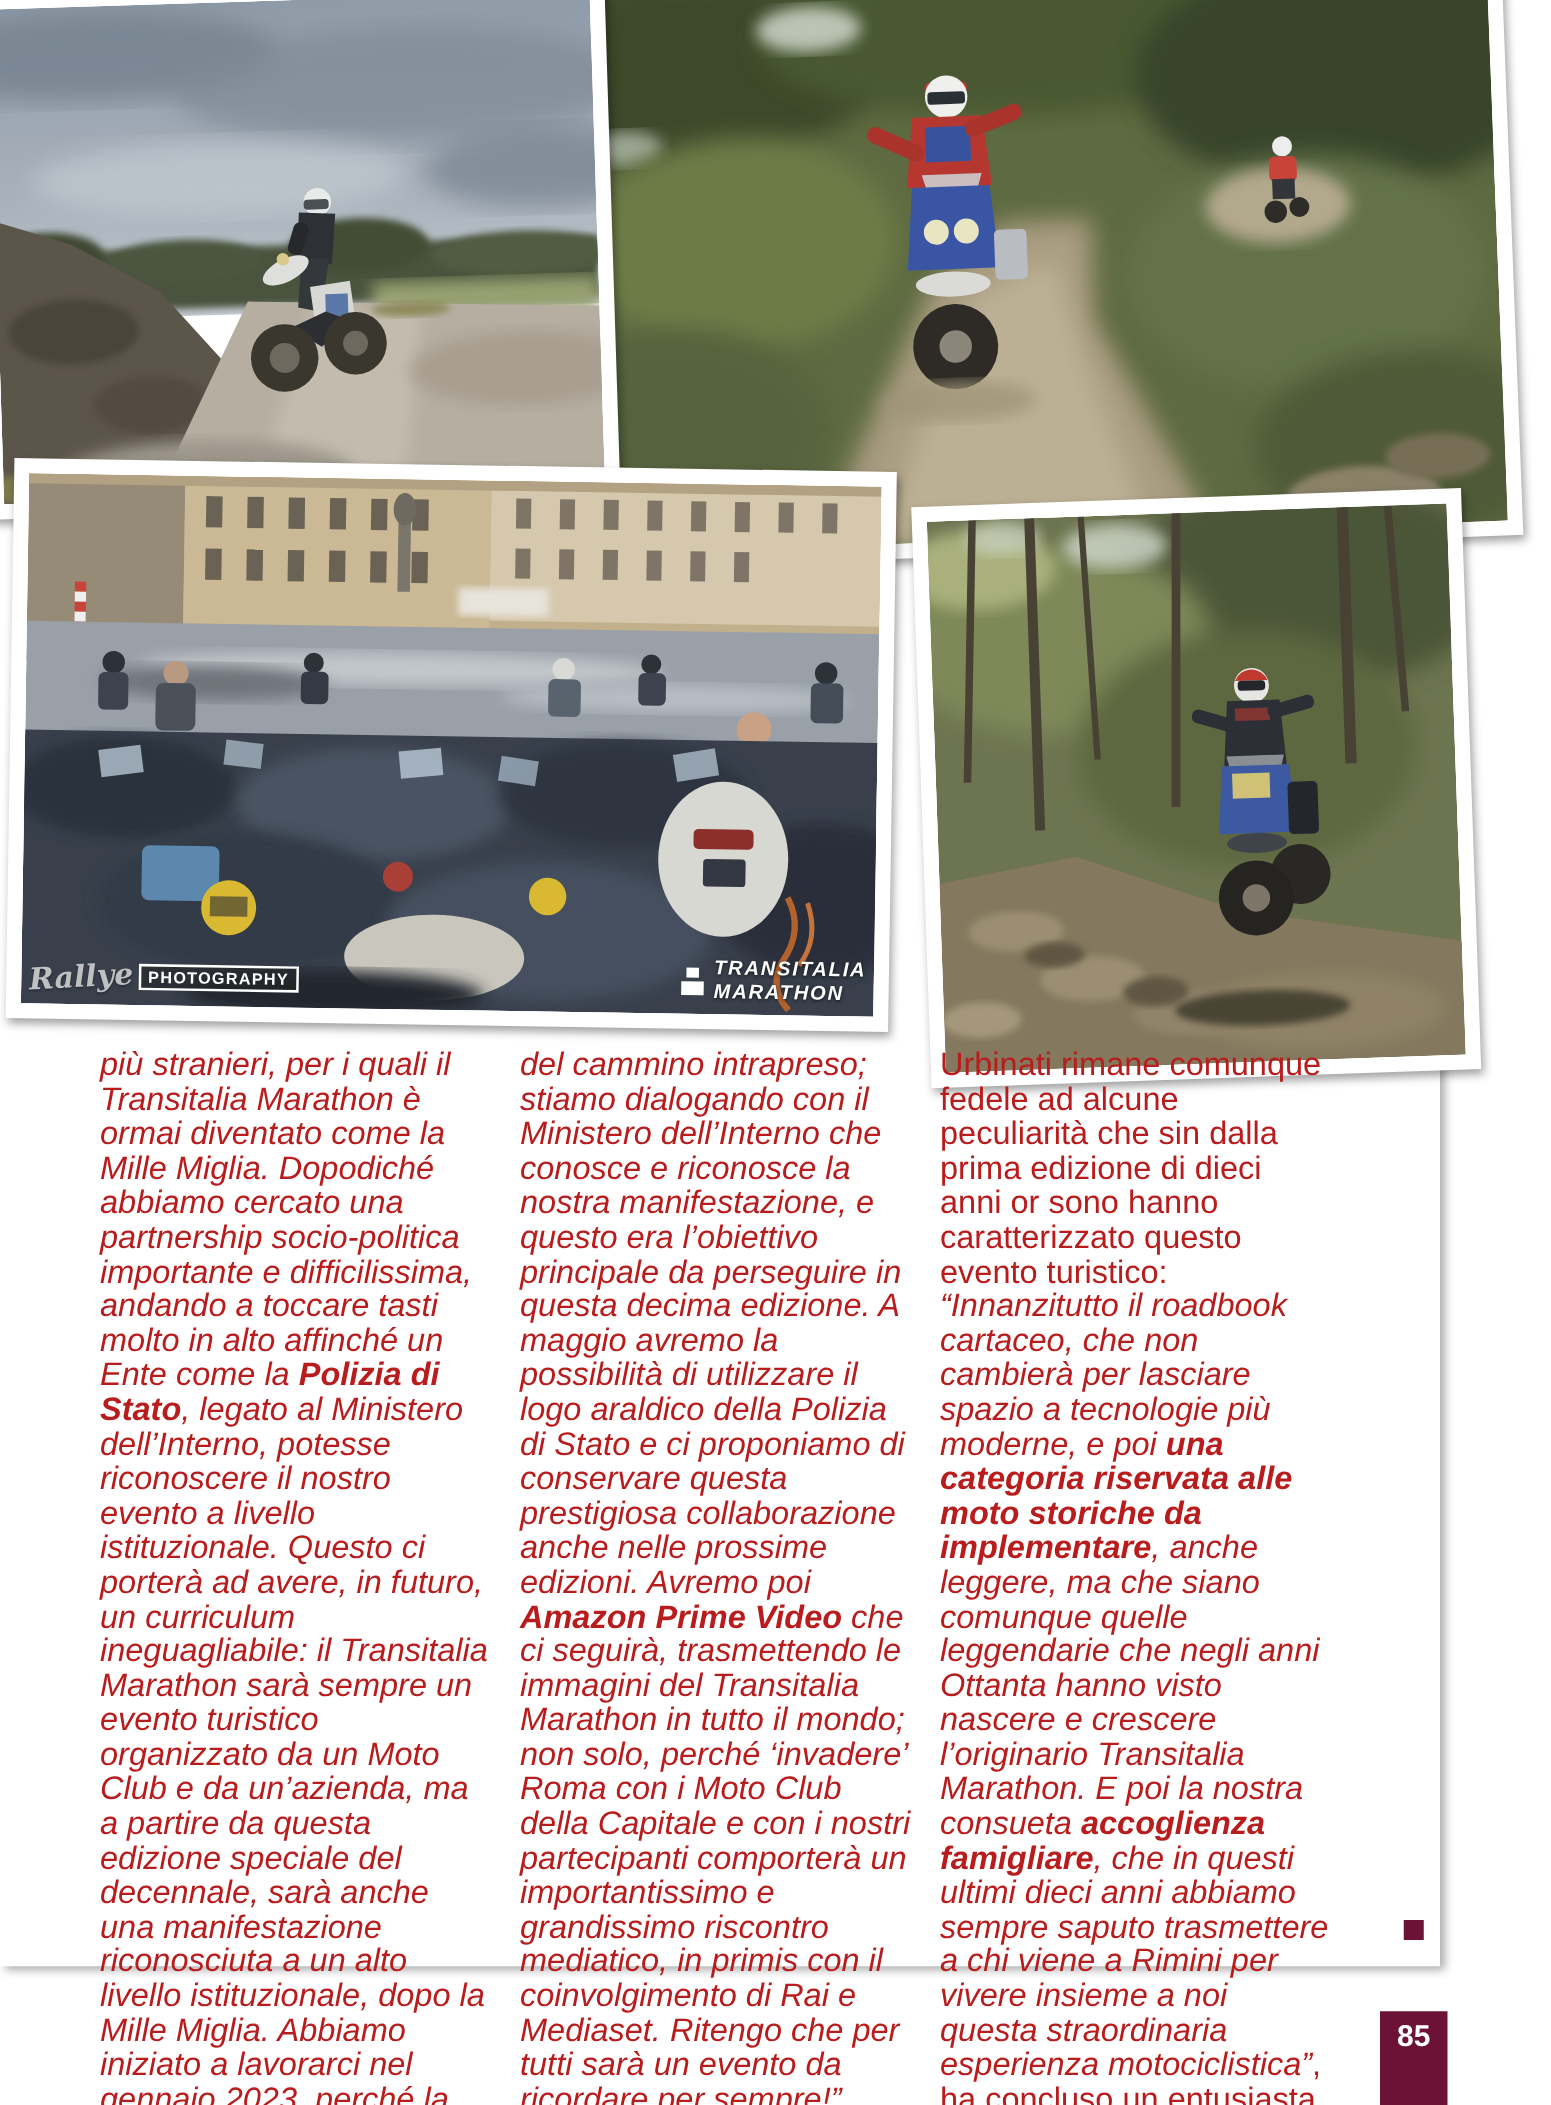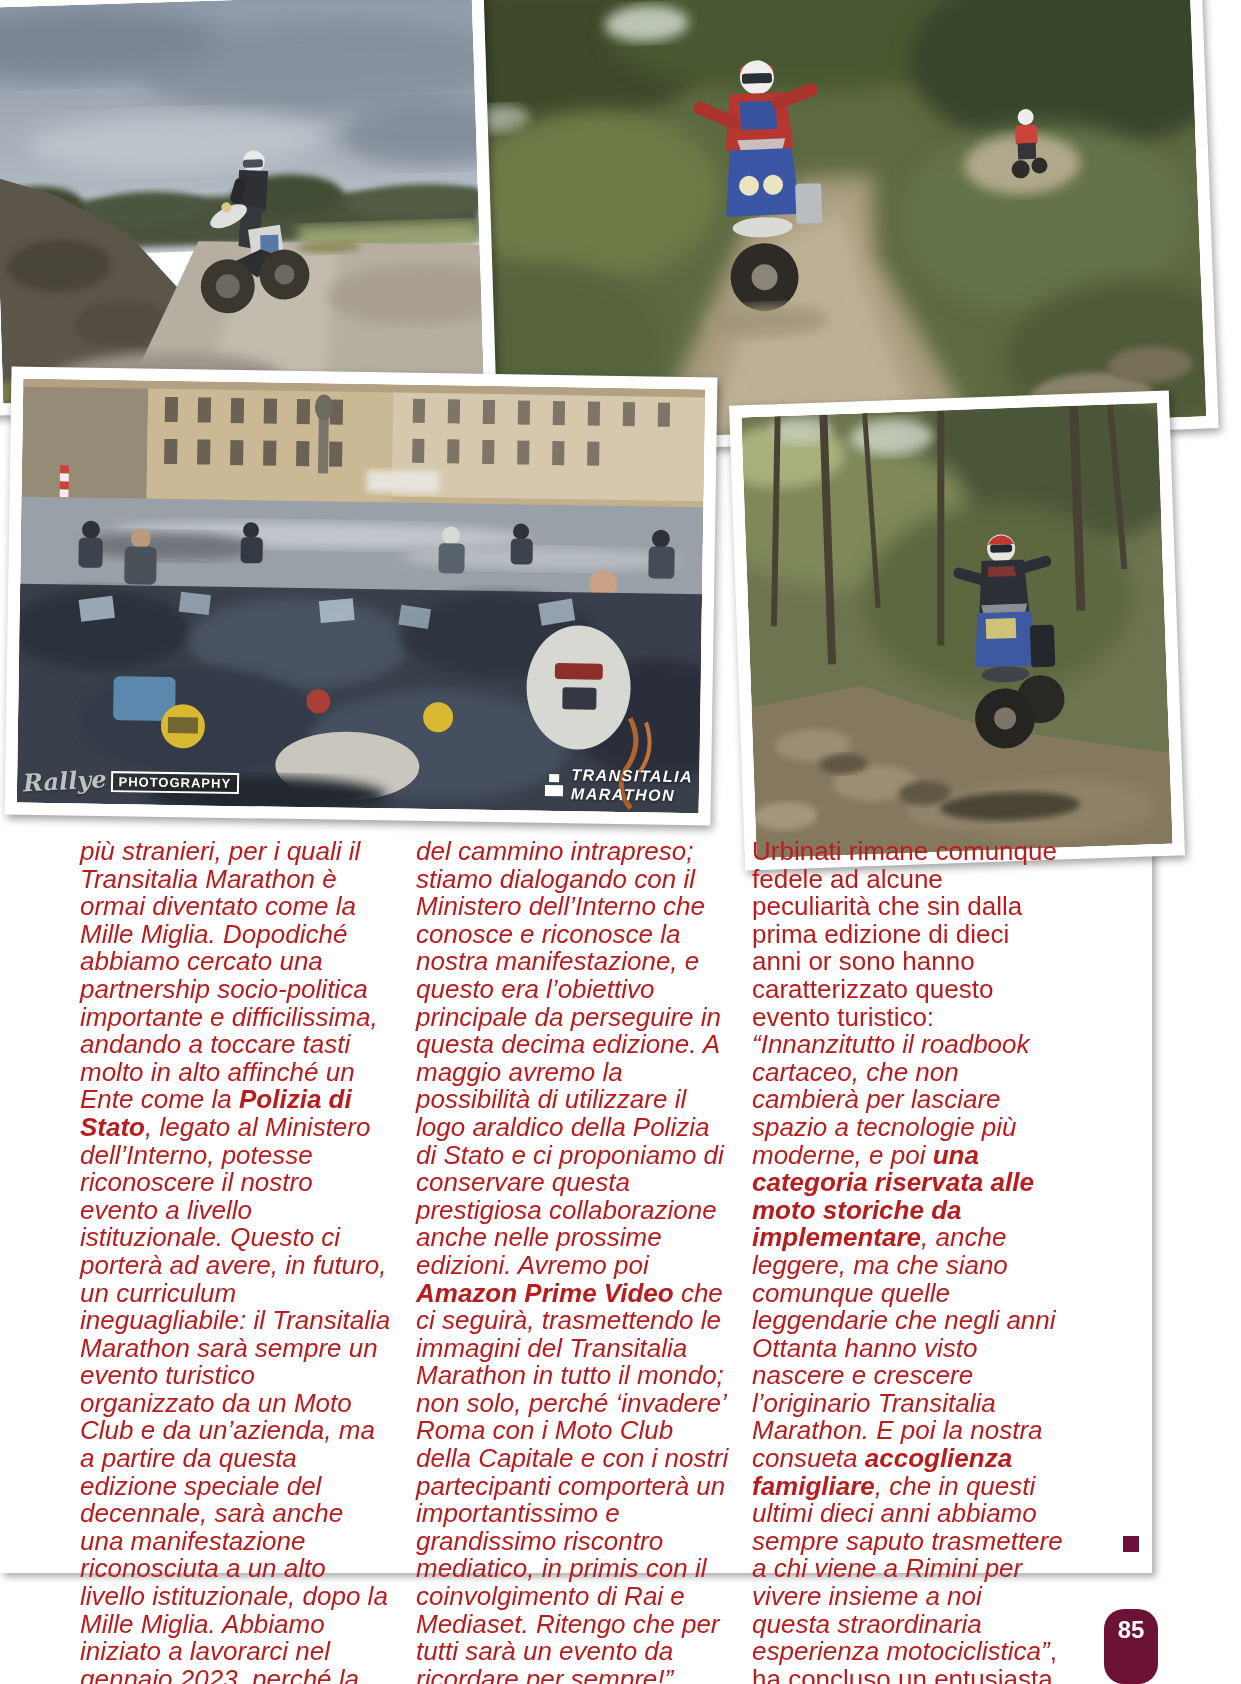--- a/index.html
+++ b/index.html
@@ -41,21 +41,21 @@
   .col p{margin:0;font-size:26px;line-height:27.6px;color:#b91c1c;}
   .seg-i{font-style:italic;}
   .seg-bi{font-style:italic;font-weight:bold;}
   .seg-r{font-style:normal;}
   .seg-a{font-weight:bold;text-decoration:underline;text-decoration-thickness:2px;
          text-underline-offset:3px;word-break:break-all;}
 
   .end-marker{position:absolute;left:1123px;top:1536px;width:16px;height:16px;z-index:5;}
   .pageno{position:absolute;left:1104px;top:1609px;width:54px;height:75px;z-index:6;
           display:flex;justify-content:center;align-items:flex-start;padding-top:7px;
-          box-sizing:border-box;border-radius:20px;}
+          box-sizing:border-box;}
   .pageno span{color:#fff;font-weight:bold;font-size:24px;}
 </style>
 </head>
 <body>
 
 <div id="canvas">
 
   <div class="sheet"></div>
 
   <div class="photo" id="photoB">

